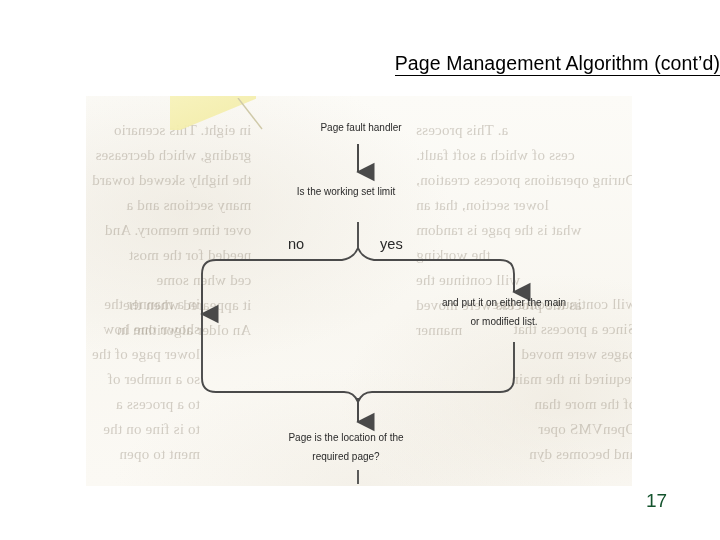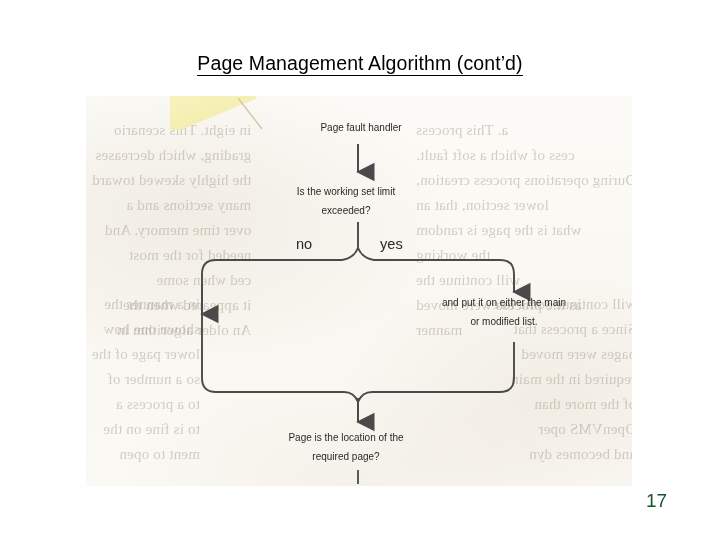--- a/index.html
+++ b/index.html
@@ -14,21 +14,21 @@
     font-family: "Liberation Sans", sans-serif;
     position: relative;
   }
 
   
   #slide-title {
     position: absolute;
     left: 0;
     top: 52px;
     width: 720px;
-    text-align: center;
+    text-align: right;
     font-size: 19.5px;
     color: #000000;
     letter-spacing: 0.1px;
     white-space: nowrap;
   }
   #slide-title .underline {
     border-bottom: 1.3px solid #000;
     padding-bottom: 1px;
   }
 
@@ -113,21 +113,21 @@
   .flow-label {
     position: absolute;
     font-family: "Liberation Sans", sans-serif;
     font-size: 14.6px;
     color: #2a2a2a;
     white-space: nowrap;
   }
 
   #node-pfh          { left: 150px; top: 22px;  width: 250px; }
   #node-wsl          { left: 100px; top: 86px;  width: 320px; }
-  #label-no          { left: 202px; top: 140px; margin-left: 8px; }
+  #label-no          { left: 202px; top: 140px; }
   #label-yes         { left: 294px; top: 140px; }
   #node-select       { left: 290px; top: 197px; width: 256px; }
   #node-location     { left: 100px; top: 332px; width: 320px; }
 
   
   #page-number {
     position: absolute;
     left: 646px;
     top: 490px;
     font-size: 19px;
@@ -217,21 +217,20 @@
 
     <line x1="272" y1="302" x2="272" y2="326" stroke="#4a4a4a" stroke-width="2" marker-end="url(#ahd)"></line>
 
     <line x1="272" y1="374" x2="272" y2="388" stroke="#4a4a4a" stroke-width="1.8"></line>
   </svg>
 
   <div class="flow-text" id="node-pfh">Page fault handler</div>
 
   <div class="flow-text" id="node-wsl">
     <div>Is the working set limit</div>
-    <div>exceeded?</div>
   </div>
 
   <div class="flow-label" id="label-no">no</div>
 
   <div class="flow-label" id="label-yes">yes</div>
 
   <div class="flow-text" id="node-select">
     <div>and put it on either the main</div>
     <div>or modified list.</div>
   </div>

